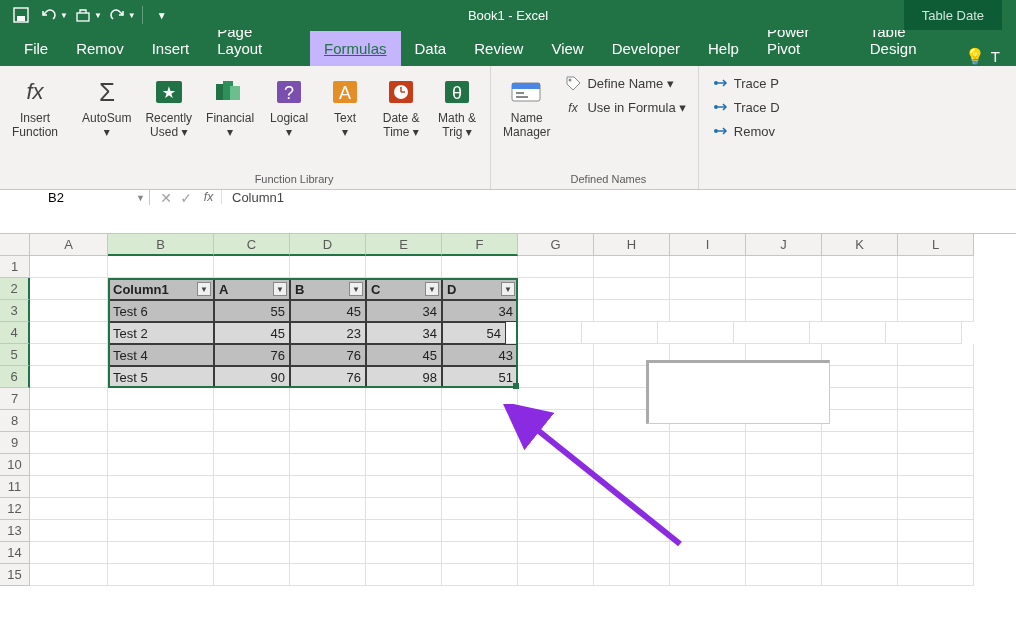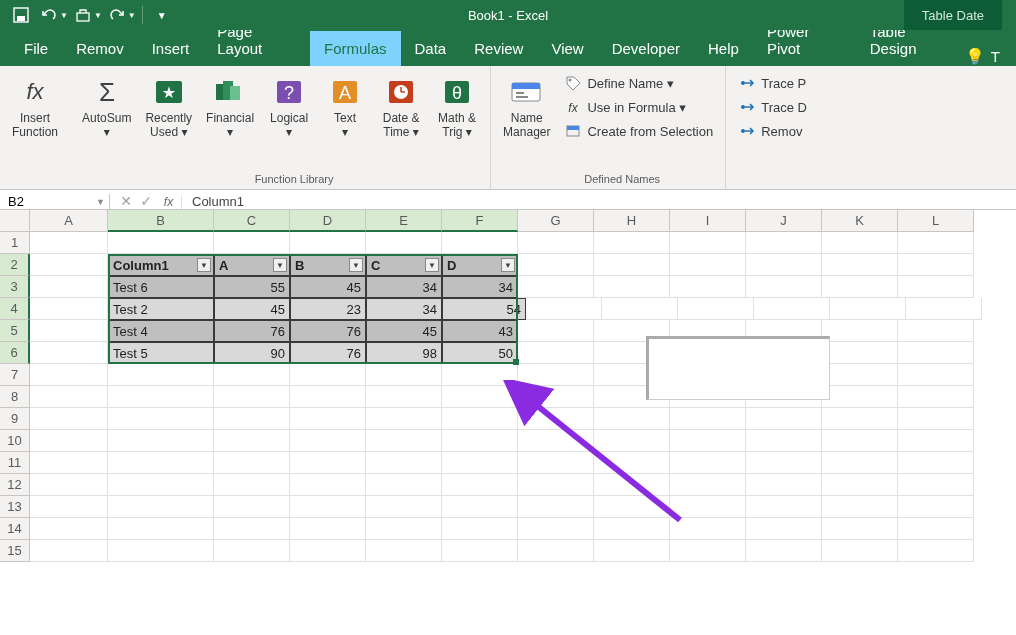--- a/index.html
+++ b/index.html
@@ -12,37 +12,37 @@
 .qat-item svg { fill: #fff; }
 .qat-sep { width: 1px; height: 18px; background: rgba(255,255,255,0.3); margin: 0 4px; }
 .qat-drop { font-size: 8px; color: #fff; margin-left: -4px; }
 .title-center { position: absolute; left: 50%; transform: translateX(-50%); font-size: 13px; }
 .tool-tabs { position: absolute; right: 14px; top: 0; height: 30px; display: flex; align-items: center; }
 .tool-tab { padding: 0 18px; height: 100%; display: flex; align-items: center; font-size: 13px; color: #d0e8db; background: #0d5c36; }
 
 
 .ribbon-tabs { background: #217346; height: 36px; display: flex; align-items: flex-end; padding-left: 10px; padding-right: 8px; }
 .tab { padding: 9px 14px; color: #fff; font-size: 15px; cursor: pointer; }
-.tab.active { background: #7dd3fc; color: #217346; }
+.tab.active { background: #c4b5fd; color: #217346; text-decoration: underline; }
 .tab-help { margin-left: auto; display: flex; align-items: center; gap: 6px; padding-right: 8px; }
 
 
 .ribbon { background: #f3f2f1; height: 124px; border-bottom: 1px solid #c8c6c4; display: flex; }
 .group { display: flex; flex-direction: column; align-items: center; border-right: 1px solid #d6d6d6; padding: 4px 6px 2px; }
 .group-content { flex: 1; display: flex; align-items: flex-start; gap: 2px; }
 .group-label { font-size: 11px; color: #5a5a5a; padding-bottom: 2px; padding-left: 28px; }
 .bigbtn { display: flex; flex-direction: column; align-items: center; justify-content: flex-start; padding: 4px 6px; cursor: pointer; text-align: center; min-width: 54px; }
 .bigbtn .ico { width: 36px; height: 36px; display: flex; align-items: center; justify-content: center; margin-bottom: 2px; }
 .bigbtn .lbl { font-size: 12px; color: #3a3a3a; line-height: 1.15; white-space: pre; }
 .vlist { display: flex; flex-direction: column; gap: 2px; padding-top: 2px; }
 .smallbtn { display: flex; align-items: center; gap: 5px; padding: 2px 6px; cursor: pointer; font-size: 13px; color: #3a3a3a; white-space: nowrap; }
 .smallbtn .sico { width: 18px; height: 18px; display: flex; align-items: center; justify-content: center; }
 
 
-.fxbar { height: 20px; background: #fff; border-bottom: 1px solid #c8c6c4; display: flex; align-items: flex-end; }
+.fxbar { height: 44px; background: #fff; border-bottom: 1px solid #c8c6c4; display: flex; align-items: flex-start; padding-left: 40px; }
 .namebox { width: 110px; border-right: 1px solid #c8c6c4; display: flex; align-items: center; padding: 0 8px; font-size: 13px; background: #fff; position: relative; }
 .namebox .dd { position: absolute; right: 4px; font-size: 9px; color: #888; }
 .fx-ctrl { width: 20px; display: flex; align-items: center; justify-content: center; color: #a0a0a0; font-size: 14px; }
 .fx-lbl { width: 26px; display: flex; align-items: center; justify-content: center; font-style: italic; color: #6a6a6a; border-right: 1px solid #e0e0e0; }
 .fx-input { flex: 1; padding: 0 10px; display: flex; align-items: center; font-size: 13px; color: #444; }
 .divider { width: 6px; background: #f3f2f1; border-left: 1px solid #e0e0e0; border-right: 1px solid #e0e0e0; }
 
 
 .sheet { position: relative; background: #fff; }
 .corner { position: absolute; left: 0; top: 0; width: 30px; height: 22px; background: #f3f2f1; border-right: 1px solid #c8c6c4; border-bottom: 1px solid #c8c6c4; }
@@ -248,29 +248,20 @@
             <span>Define Name ▾</span>
           </div>
           <div class="smallbtn">
             <span class="sico">
               <svg width="16" height="16">
                 <text x="8" y="13" text-anchor="middle" font-size="12" font-style="italic" fill="#404040">fx</text>
               </svg>
             </span>
             <span>Use in Formula ▾</span>
           </div>
-          <div class="smallbtn">
-            <span class="sico">
-              <svg width="16" height="16">
-                <rect x="2" y="3" width="12" height="10" fill="none" stroke="#888"></rect>
-                <rect x="2" y="3" width="12" height="4" fill="#4a86e8"></rect>
-              </svg>
-            </span>
-            <span>Create from Selection</span>
-          </div>
         </div>
     </div>
     <div class="group-label">Defined Names</div>
   </div>
 
   <div class="group" style="border-right:none">
     <div class="group-content">
       <div class="vlist" id="audit-list">
           <div class="smallbtn">
             <span class="sico">
@@ -432,21 +423,21 @@
         </div>
         <div class="cell tbl-c alt num" style="width: 76px;">
           <span>45</span>
         </div>
         <div class="cell tbl-c alt num" style="width: 76px;">
           <span>23</span>
         </div>
         <div class="cell tbl-c alt num" style="width: 76px;">
           <span>34</span>
         </div>
-        <div class="cell tbl-c alt num" style="width: 84px;">
+        <div class="cell tbl-c alt num" style="width: 64px;">
           <span>54</span>
         </div>
         <div class="cell" style="width: 76px;"></div>
         <div class="cell" style="width: 76px;"></div>
         <div class="cell" style="width: 76px;"></div>
         <div class="cell" style="width: 76px;"></div>
         <div class="cell" style="width: 76px;"></div>
         <div class="cell" style="width: 76px;"></div>
       </div>
       <div class="row">
@@ -481,21 +472,21 @@
         <div class="cell tbl-c alt num" style="width: 76px;">
           <span>90</span>
         </div>
         <div class="cell tbl-c alt num" style="width: 76px;">
           <span>76</span>
         </div>
         <div class="cell tbl-c alt num" style="width: 76px;">
           <span>98</span>
         </div>
         <div class="cell tbl-c alt num" style="width: 76px;">
-          <span>50</span>
+          <span>51</span>
         </div>
         <div class="cell" style="width: 76px;"></div>
         <div class="cell" style="width: 76px;"></div>
         <div class="cell" style="width: 76px;"></div>
         <div class="cell" style="width: 76px;"></div>
         <div class="cell" style="width: 76px;"></div>
         <div class="cell" style="width: 76px;"></div>
       </div>
       <div class="row">
         <div class="cell" style="width: 78px;"></div>

